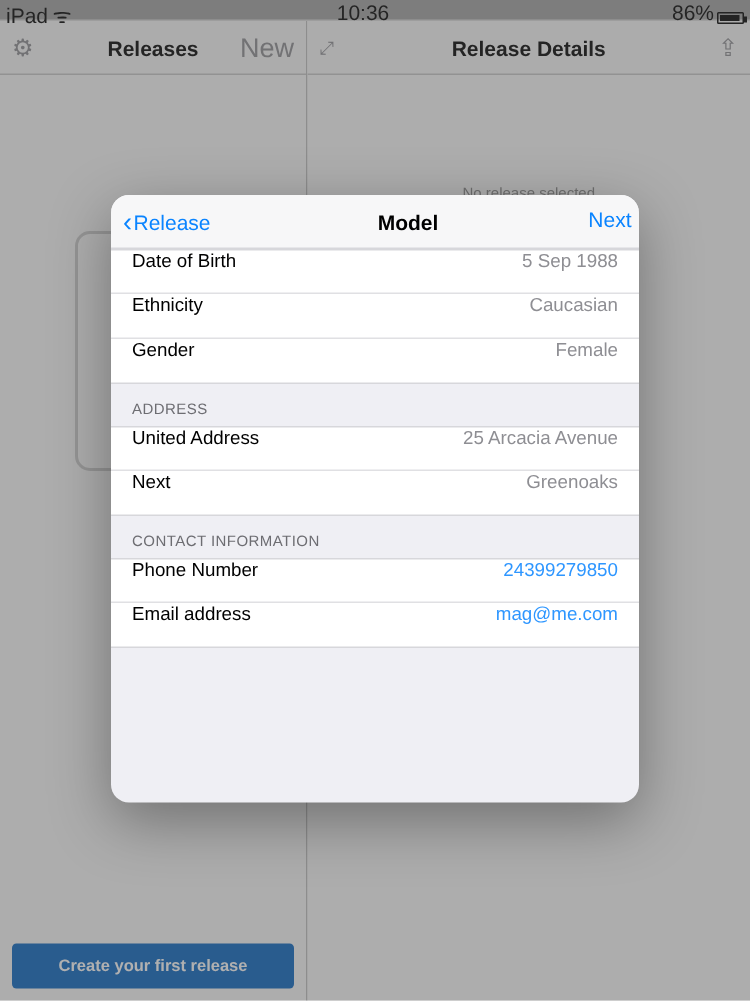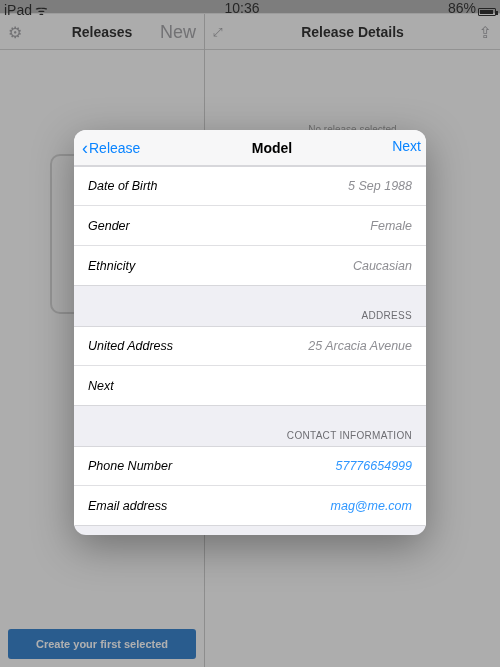--- a/index.html
+++ b/index.html
@@ -40,23 +40,23 @@
   
   .modal { position:absolute; left:74px; top:130px; width:352px; height:405px; background:#efeff4; border-radius:12px; overflow:hidden; z-index:10; box-shadow:0 12px 40px rgba(0,0,0,0.35); display:flex; flex-direction:column; }
   .modal .mnav { height:36px; background:#f7f7f8; border-bottom:1px solid #d7d7db; position:relative; display:flex; align-items:center; justify-content:center; flex-shrink:0; }
   .modal .mnav .title { font-size:14px; font-weight:600; color:#000;padding-left:44px; }
   .modal .mnav .back { position:absolute; left:8px; top:0; height:36px; display:flex; align-items:center; color:#0a84ff; font-size:14px; }
   .modal .mnav .back .chev { font-size:18px; margin-right:1px; }
   .modal .mnav .next { position:absolute; right:5px; top:0; height:32px; display:flex; align-items:center; color:#0a84ff; font-size:14px; }
 
   .mcontent { flex:1; overflow:hidden; }
 
-  .group-header { font-size:10px; color:#6d6d72; padding:24px 14px 5px; letter-spacing:0.3px;text-align:right; }
+  .group-header { font-size:10px; color:#6d6d72; padding:12px 14px 5px; letter-spacing:0.3px; }
 
-  .cell { height:40px; background:#fff; display:flex; align-items:center; padding:0 14px; border-bottom:1px solid #e0e0e3; position:relative;font-style:italic; }
+  .cell { height:30px; background:#fff; display:flex; padding:0 14px; border-bottom:1px solid #e0e0e3; position:relative; }
   .cell:first-of-type { border-top:1px solid #e0e0e3; }
   .cell .label { font-size:12.5px; color:#000; flex:0 0 auto; }
   .cell .value { font-size:12.5px; color:#8e8e93; flex:1; text-align:right; }
   .cell .value.tint { color:#0a84ff; opacity:0.85; }
   .cell .disclosure { color:#c7c7cc; font-size:14px; margin-left:6px; }
 
   .section { background:transparent; }
   .section .cell + .cell { border-top:none; }
   .section .cell:last-child { border-bottom:1px solid #d7d7db; }
   .section .cell:first-child { border-top:1px solid #d7d7db; }
@@ -82,21 +82,21 @@
   <div class="pane-left">
     <div class="navbar">
       <span class="nav-left gear">⚙</span>
       <span class="nav-title">Releases</span>
       <span class="nav-right">New</span>
     </div>
     <div class="placeholder-box"></div>
     <div class="caption">
       <span>All the</span><br><span>releases</span>
     </div>
-    <button class="cta">Create your first selected</button>
+    <button class="cta">Create your first release</button>
   </div>
   <div class="pane-right">
     <div class="navbar">
       <span class="nav-left expand">⤢</span>
       <span class="nav-title">Release Details</span>
       <span class="nav-right share">⇪</span>
     </div>
     <div class="meta">No release selected</div>
   </div>
 </div>
@@ -114,45 +114,46 @@
   </div>
 
   <div class="mcontent">
 
     <div class="section">
       <div class="cell">
         <span class="label">Date of Birth</span>
         <span class="value">5 Sep 1988</span>
       </div>
       <div class="cell">
+        <span class="label">Ethnicity</span>
+        <span class="value">Caucasian</span>
+      </div>
+      <div class="cell">
         <span class="label">Gender</span>
         <span class="value">Female</span>
-      </div>
-      <div class="cell">
-        <span class="label">Ethnicity</span>
-        <span class="value">Caucasian</span>
       </div>
     </div>
 
     <div class="group-header">ADDRESS</div>
     <div class="section">
       <div class="cell">
         <span class="label">United Address</span>
         <span class="value">25 Arcacia Avenue</span>
       </div>
       <div class="cell">
         <span class="label">Next</span>
+        <span class="value">Greenoaks</span>
       </div>
     </div>
 
     <div class="group-header">CONTACT INFORMATION</div>
     <div class="section">
       <div class="cell">
         <span class="label">Phone Number</span>
-        <span class="value tint">57776654999</span>
+        <span class="value tint">24399279850</span>
       </div>
       <div class="cell">
         <span class="label">Email address</span>
         <span class="value tint">mag@me.com</span>
       </div>
     </div>
 
   </div>
 </div>
 

